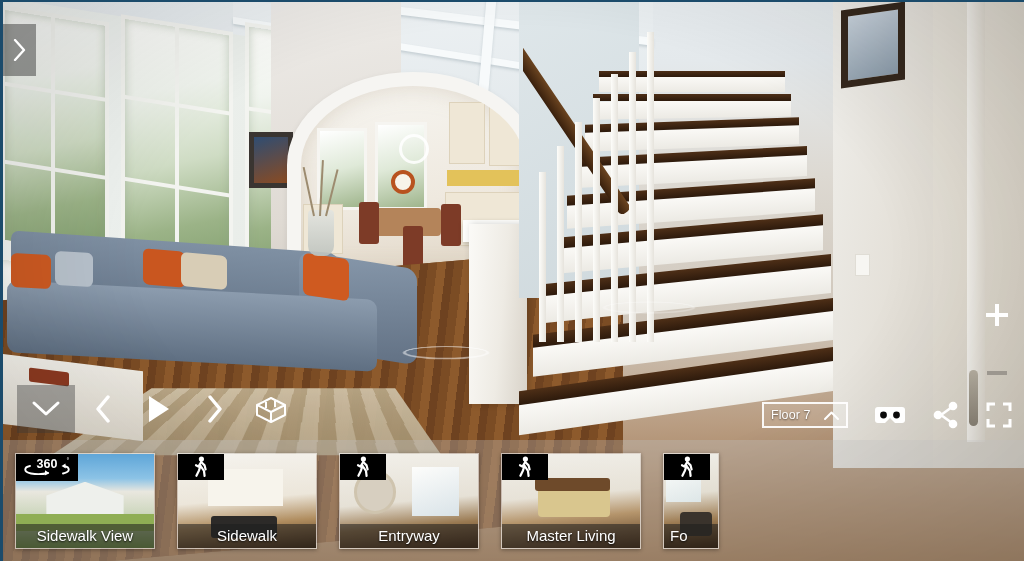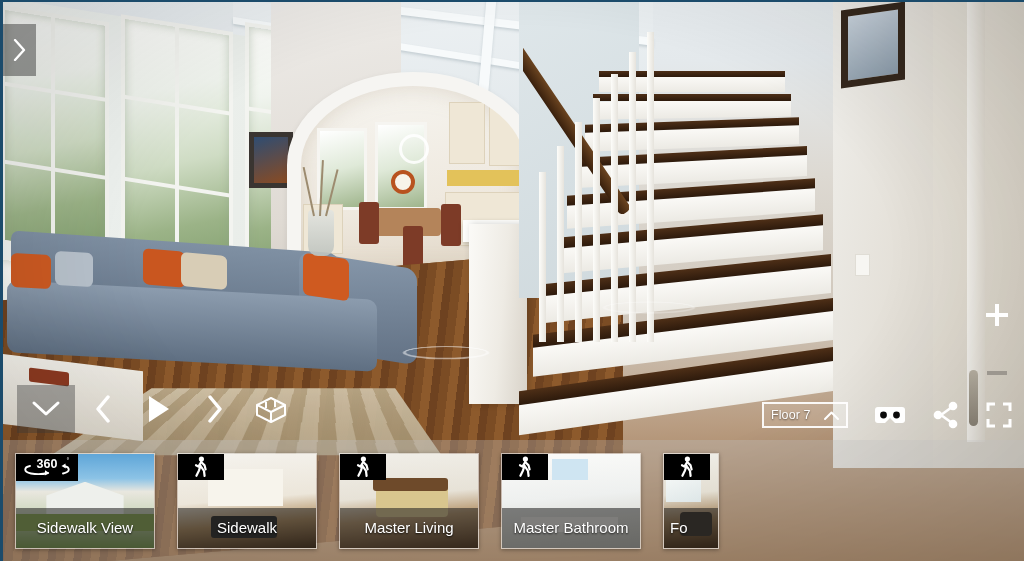--- a/index.html
+++ b/index.html
@@ -266,21 +266,21 @@
   .thumb.partial { width:56px; }
   .thumb-img { position:absolute; inset:0; }
   .badge {
     position:absolute; left:0; top:0;
     background:#000;
     display:flex; align-items:center; justify-content:center;
   }
   .badge.walk { width:46px; height:26px; }
   .badge.sphere { width:62px; height:27px; }
   .thumb-label {
-    position:absolute; left:0; right:0; bottom:0; height:40px;
+    position:absolute; left:0; right:0; bottom:0; height:24px;
     background:rgba(30,30,30,.55);
     color:#fff; font-size:15px;
     display:flex; align-items:center; justify-content:center;
     text-shadow:0 1px 2px rgba(0,0,0,.8);
     white-space:nowrap;
   }
   .thumb.partial .thumb-label { justify-content:flex-start; padding-left:6px; }
 
   
   .ts-sidewalk { background:linear-gradient(180deg,#5fa6d8 0%,#8cc3e6 26%,#e9e7df 40%,#cfd8c0 62%,#7fa24f 100%); }
@@ -544,44 +544,44 @@
             <circle cx="9.4" cy="3.1" r="2.6" fill="#fff"></circle>
             <path d="M9.2 6 L6.4 10.6 L4 9.2" fill="none" stroke="#fff" stroke-width="2.2" stroke-linecap="round" stroke-linejoin="round"></path>
             <path d="M9.2 6 L12.6 9.4 L13.6 13.4" fill="none" stroke="#fff" stroke-width="2.2" stroke-linecap="round" stroke-linejoin="round"></path>
             <path d="M8.6 9.6 L7 14.4 L4.4 19.8" fill="none" stroke="#fff" stroke-width="2.2" stroke-linecap="round" stroke-linejoin="round"></path>
             <path d="M9.4 11.2 L12 15 L12.6 20" fill="none" stroke="#fff" stroke-width="2.2" stroke-linecap="round" stroke-linejoin="round"></path>
           </svg>
         </div>
         <div class="thumb-label">Sidewalk</div>
       </div>
       <div class="thumb">
+        <div class="thumb-img ts-entry"></div>
+        <div class="badge walk">
+          <svg width="18" height="22" viewBox="0 0 18 22">
+            <circle cx="9.4" cy="3.1" r="2.6" fill="#fff"></circle>
+            <path d="M9.2 6 L6.4 10.6 L4 9.2" fill="none" stroke="#fff" stroke-width="2.2" stroke-linecap="round" stroke-linejoin="round"></path>
+            <path d="M9.2 6 L12.6 9.4 L13.6 13.4" fill="none" stroke="#fff" stroke-width="2.2" stroke-linecap="round" stroke-linejoin="round"></path>
+            <path d="M8.6 9.6 L7 14.4 L4.4 19.8" fill="none" stroke="#fff" stroke-width="2.2" stroke-linecap="round" stroke-linejoin="round"></path>
+            <path d="M9.4 11.2 L12 15 L12.6 20" fill="none" stroke="#fff" stroke-width="2.2" stroke-linecap="round" stroke-linejoin="round"></path>
+          </svg>
+        </div>
+        <div class="thumb-label">Entryway</div>
+      </div>
+      <div class="thumb">
         <div class="thumb-img ts-bed"></div>
         <div class="badge walk">
           <svg width="18" height="22" viewBox="0 0 18 22">
             <circle cx="9.4" cy="3.1" r="2.6" fill="#fff"></circle>
             <path d="M9.2 6 L6.4 10.6 L4 9.2" fill="none" stroke="#fff" stroke-width="2.2" stroke-linecap="round" stroke-linejoin="round"></path>
             <path d="M9.2 6 L12.6 9.4 L13.6 13.4" fill="none" stroke="#fff" stroke-width="2.2" stroke-linecap="round" stroke-linejoin="round"></path>
             <path d="M8.6 9.6 L7 14.4 L4.4 19.8" fill="none" stroke="#fff" stroke-width="2.2" stroke-linecap="round" stroke-linejoin="round"></path>
             <path d="M9.4 11.2 L12 15 L12.6 20" fill="none" stroke="#fff" stroke-width="2.2" stroke-linecap="round" stroke-linejoin="round"></path>
           </svg>
         </div>
         <div class="thumb-label">Master Living</div>
-      </div>
-      <div class="thumb">
-        <div class="thumb-img ts-bath"></div>
-        <div class="badge walk">
-          <svg width="18" height="22" viewBox="0 0 18 22">
-            <circle cx="9.4" cy="3.1" r="2.6" fill="#fff"></circle>
-            <path d="M9.2 6 L6.4 10.6 L4 9.2" fill="none" stroke="#fff" stroke-width="2.2" stroke-linecap="round" stroke-linejoin="round"></path>
-            <path d="M9.2 6 L12.6 9.4 L13.6 13.4" fill="none" stroke="#fff" stroke-width="2.2" stroke-linecap="round" stroke-linejoin="round"></path>
-            <path d="M8.6 9.6 L7 14.4 L4.4 19.8" fill="none" stroke="#fff" stroke-width="2.2" stroke-linecap="round" stroke-linejoin="round"></path>
-            <path d="M9.4 11.2 L12 15 L12.6 20" fill="none" stroke="#fff" stroke-width="2.2" stroke-linecap="round" stroke-linejoin="round"></path>
-          </svg>
-        </div>
-        <div class="thumb-label">Master Bathroom</div>
       </div>
       <div class="thumb partial">
         <div class="thumb-img ts-formal"></div>
         <div class="badge walk">
           <svg width="18" height="22" viewBox="0 0 18 22">
             <circle cx="9.4" cy="3.1" r="2.6" fill="#fff"></circle>
             <path d="M9.2 6 L6.4 10.6 L4 9.2" fill="none" stroke="#fff" stroke-width="2.2" stroke-linecap="round" stroke-linejoin="round"></path>
             <path d="M9.2 6 L12.6 9.4 L13.6 13.4" fill="none" stroke="#fff" stroke-width="2.2" stroke-linecap="round" stroke-linejoin="round"></path>
             <path d="M8.6 9.6 L7 14.4 L4.4 19.8" fill="none" stroke="#fff" stroke-width="2.2" stroke-linecap="round" stroke-linejoin="round"></path>
             <path d="M9.4 11.2 L12 15 L12.6 20" fill="none" stroke="#fff" stroke-width="2.2" stroke-linecap="round" stroke-linejoin="round"></path>

